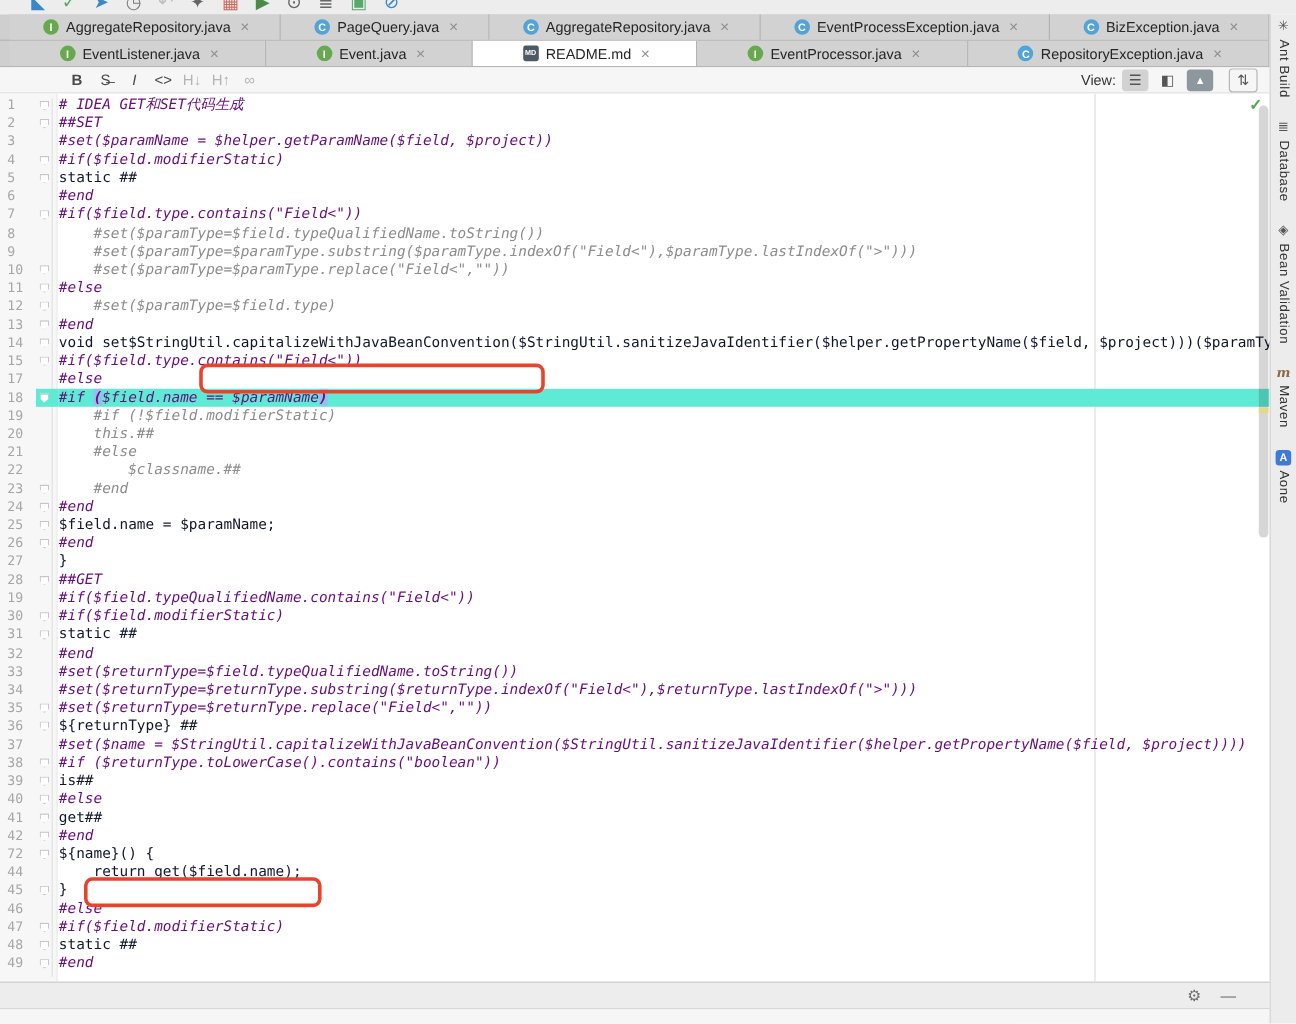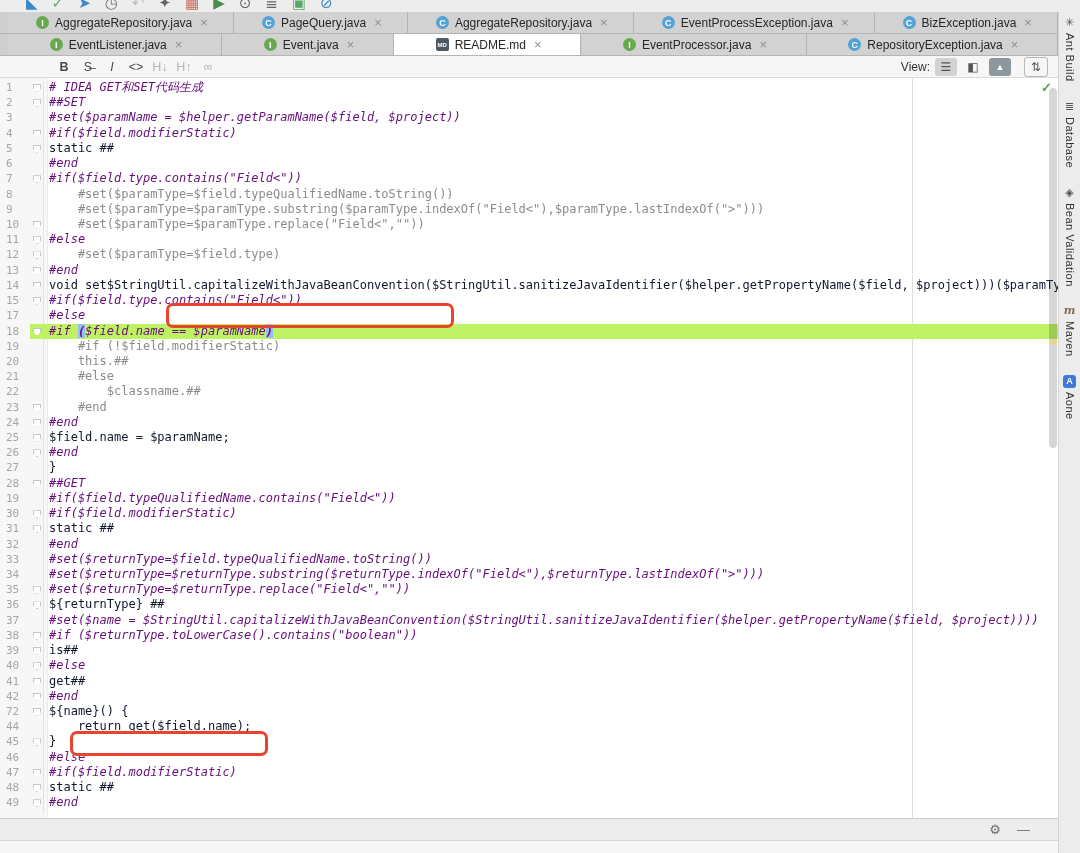--- a/index.html
+++ b/index.html
@@ -34,24 +34,24 @@
   #editor{position:absolute;left:0;top:78px;width:1058px;height:740px;background:#fff;overflow:hidden;}
   #gutter-bg{position:absolute;left:0;top:0;width:48px;height:740px;background:#f7f7f7;border-right:1px solid #ececec;box-sizing:border-box;}
   #fold-track{position:absolute;left:43px;top:4px;width:1px;height:732px;background:#e2e2e2;}
   #margin-guide{position:absolute;left:912px;top:0;width:1px;height:740px;background:#dedede;}
   #code-rows{position:absolute;left:0;top:2px;width:1058px;}
   .row{display:flex;height:15.23px;line-height:15.23px;font-family:"DejaVu Sans Mono","Liberation Mono",monospace;font-size:12px;}
   .ln{flex:0 0 30px;padding-left:6px;box-sizing:border-box;color:#a6a6a6;font-size:11px;text-align:left;}
   .fold{flex:0 0 19px;position:relative;}
   .fold .fm{position:absolute;left:3px;top:4px;width:8px;height:8px;background:#ffffff;border:1px solid #c6c6c6;box-sizing:border-box;clip-path:polygon(0 0,100% 0,100% 55%,50% 100%,0 55%);}
   .code{white-space:pre;flex:1 1 auto;}
-  .row.hl .code,.row.hl .fold{background:#bef264;}
+  .row.hl .code,.row.hl .fold{background:#5eead4;}
   .seg-p{color:#660E7A;font-weight:normal;font-style:italic;}
   .seg-b{color:#0f172a;}
-  .seg-g{color:#8c8c8c;}
+  .seg-g{color:#8c8c8c;font-style:italic;}
   .seg-hb{color:#660E7A;font-weight:bold;font-style:italic;background:#97bef0;}
 
   .ann-box{position:absolute;border:3px solid #e8432d;border-radius:7px;pointer-events:none;}
   #ann-box-1{left:166px;top:225px;width:282px;height:19px;}
   #ann-box-2{left:70px;top:653px;width:192px;height:19px;}
 
   #inspect-ok{position:absolute;right:6px;top:2px;color:#53a553;font-size:13px;font-weight:bold;}
   #scrollbar-thumb{position:absolute;left:1049px;top:10px;width:8px;height:360px;background:rgba(0,0,0,0.16);border-radius:4px;}
   #stripe-mark{position:absolute;left:1049px;top:262px;width:8px;height:4px;background:#e9d87f;}
 

